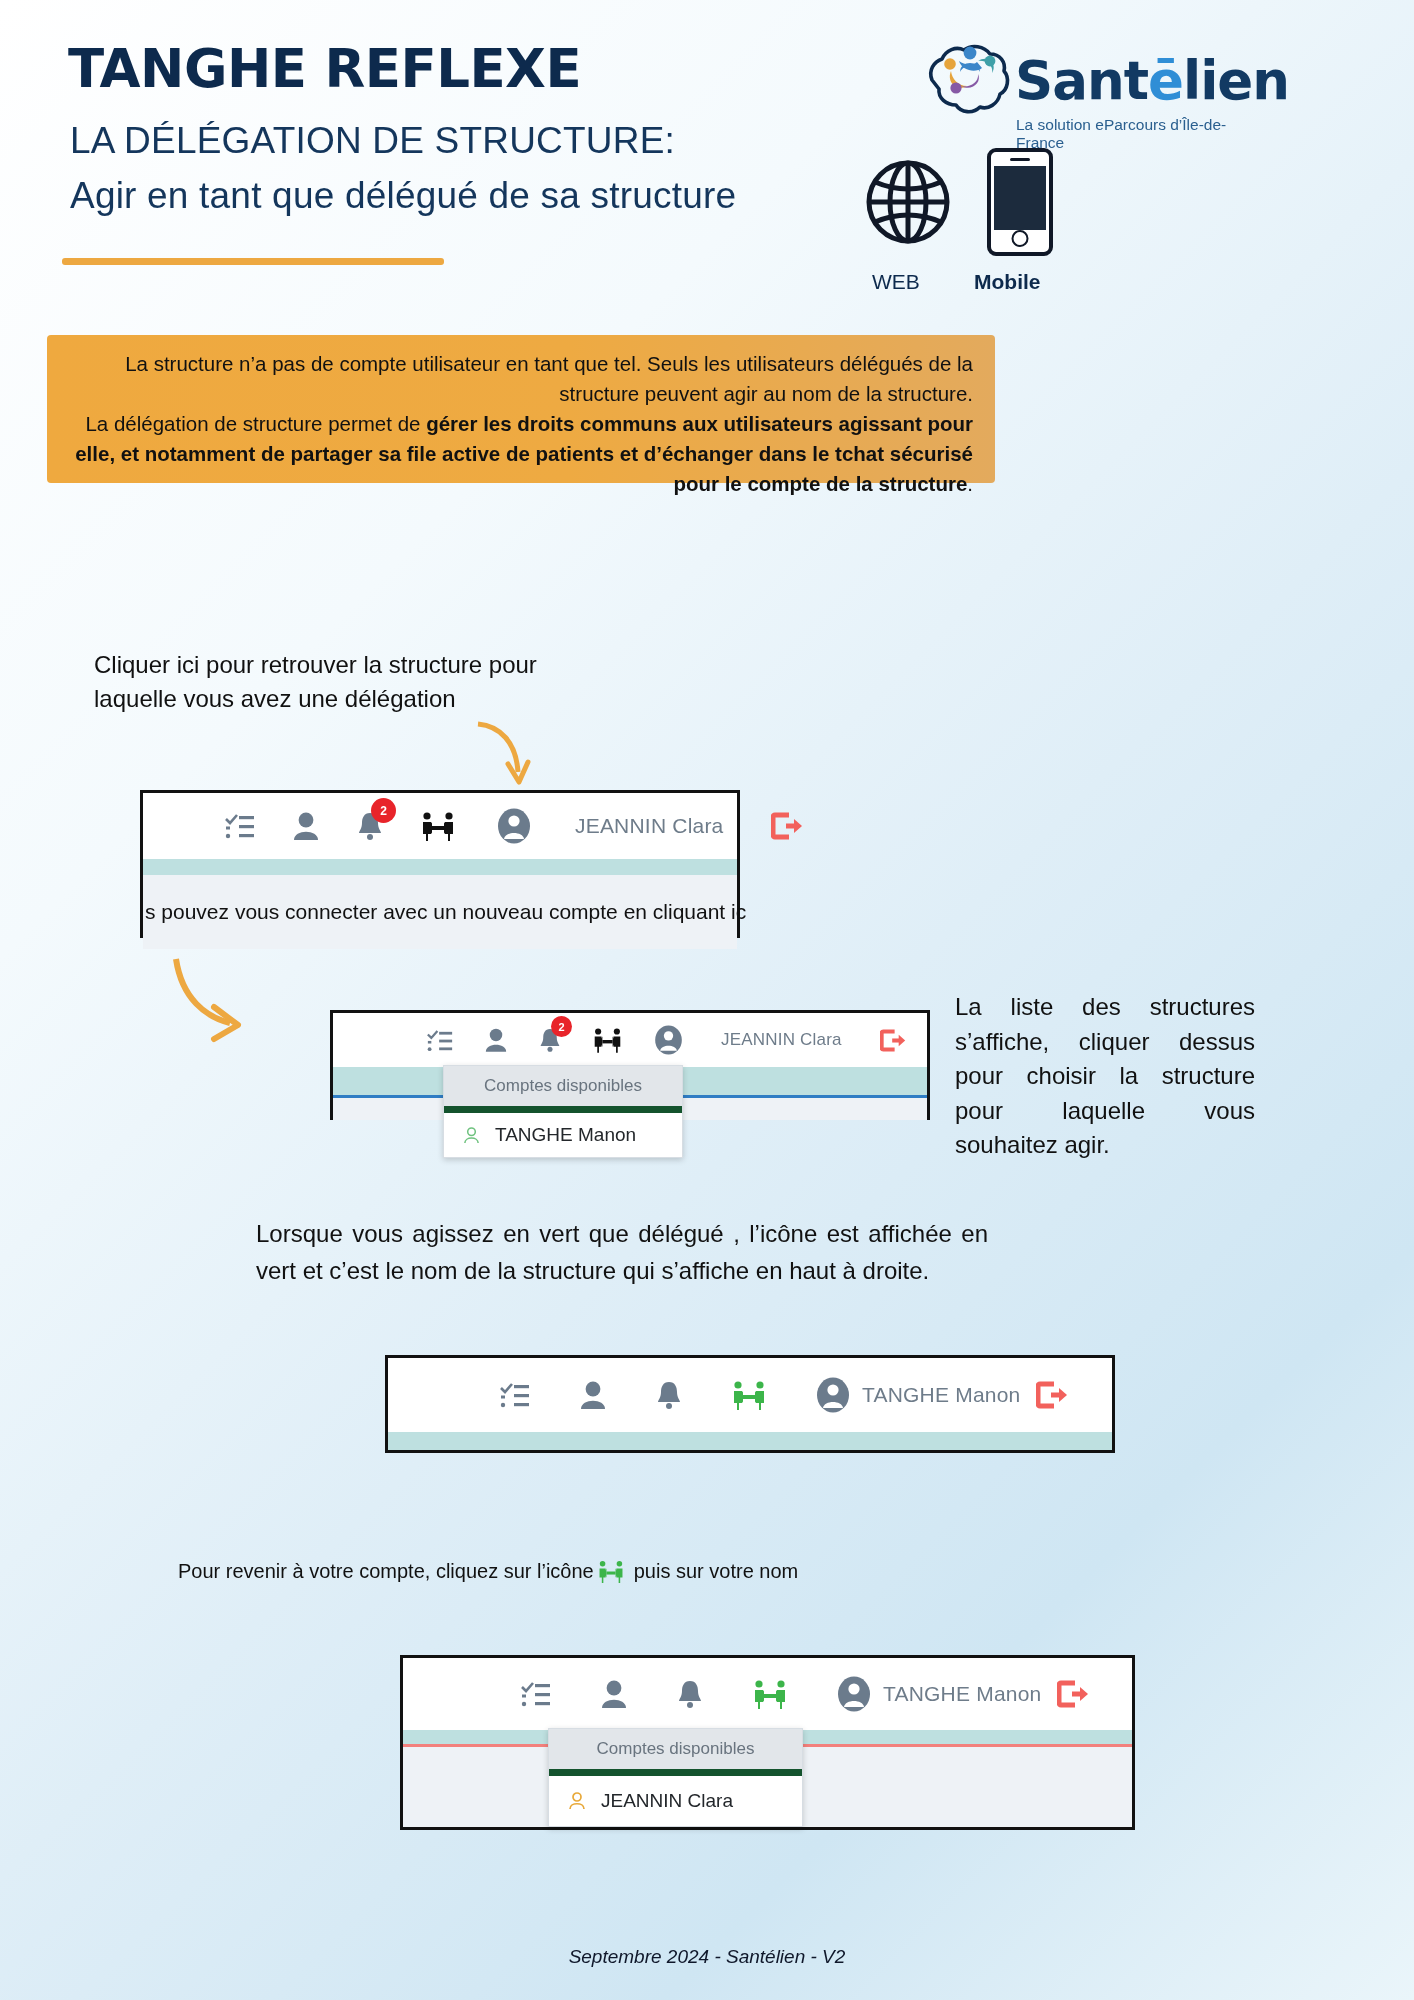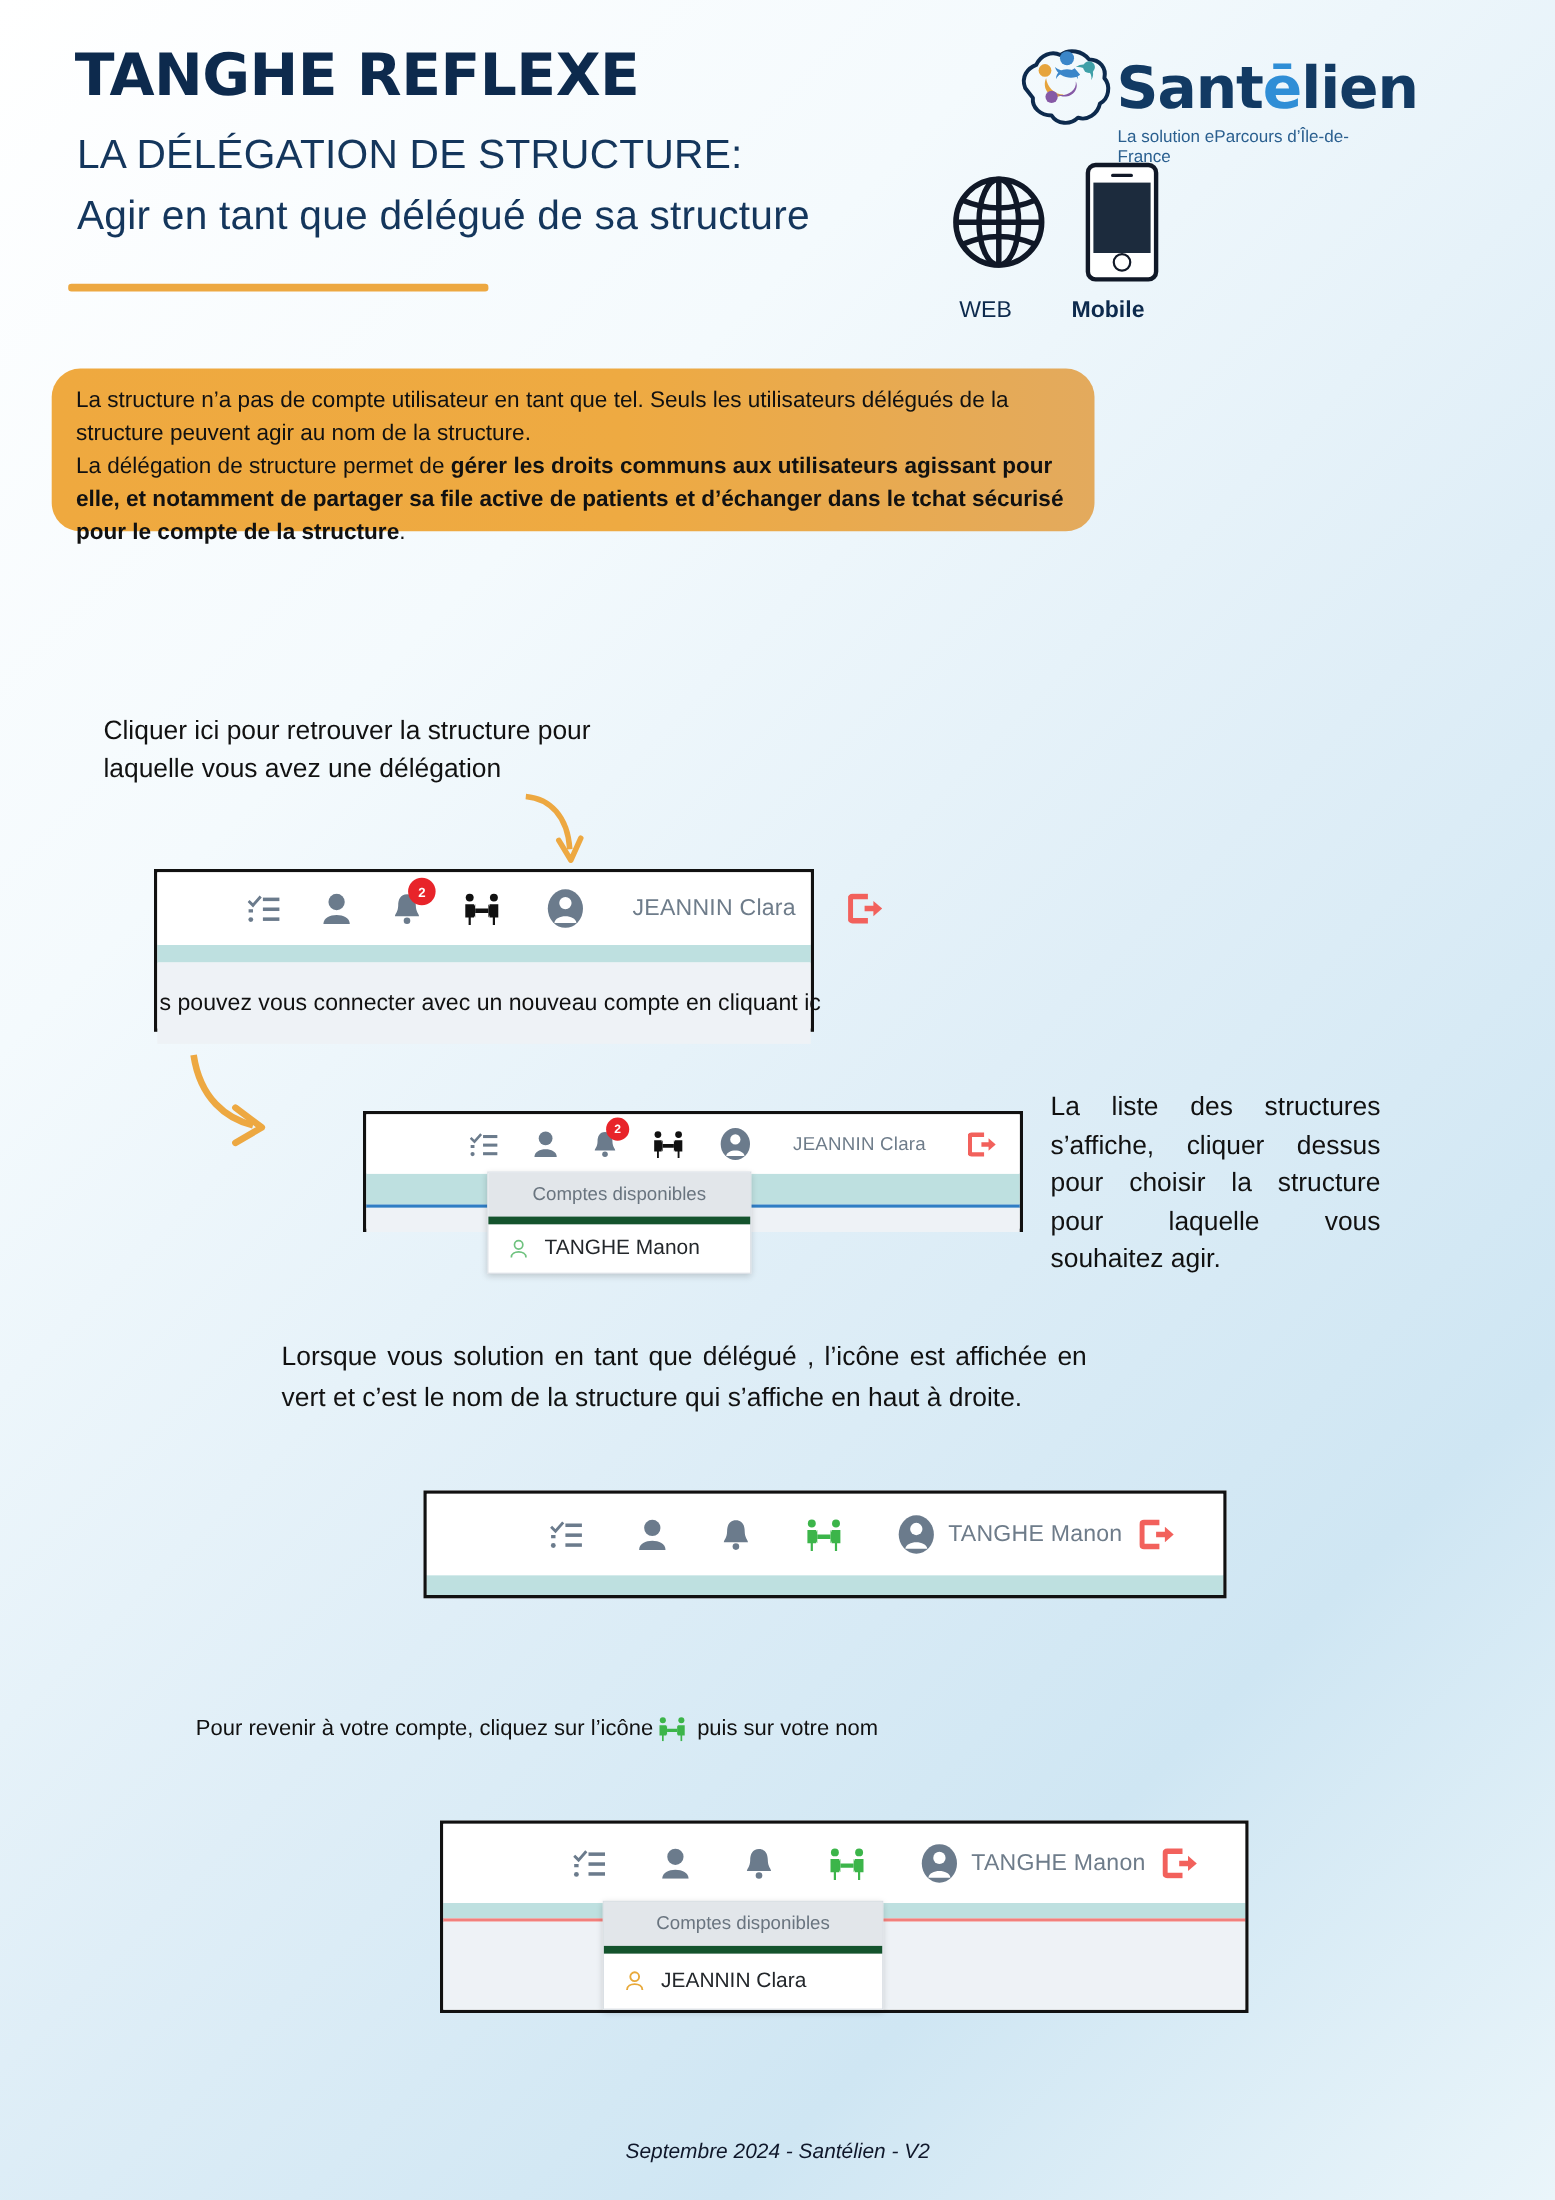--- a/index.html
+++ b/index.html
@@ -46,23 +46,23 @@
   .phone:after { content:""; position:absolute; left:50%; bottom:5px; transform:translateX(-50%);
      width:13px; height:13px; border:2.5px solid #101827; border-radius:50%; }
   .phone-scr { position:absolute; left:3px; right:3px; top:14px; bottom:22px; background:#1c2b3d; }
   .lbl-web { position:absolute; left:872px; top:270px; font-size:21px; font-weight:normal; color:#0d2a4d; }
   .lbl-mob { position:absolute; left:974px; top:270px; font-size:21px; font-weight:bold; color:#0d2a4d; }
 
   
   .callout {
     position:absolute; left:47px; top:335px; width:948px; height:148px;
     background:linear-gradient(90deg,#efa93f 0%,#eeaa42 55%,#e3aa5d 100%);
-    border-radius:26px;
+    border-radius:4px;
     padding:14px 22px 0 22px;
-    text-align:left; font-size:20.5px; line-height:30px; color:#111;
+    text-align:right; font-size:20.5px; line-height:30px; color:#111;
   }
   .callout b { font-weight:bold; }
 
   
   .t-cliquer { position:absolute; left:94px; top:648px; font-size:24px; line-height:34px; color:#111; }
   .t-liste { position:absolute; left:955px; top:990px; width:300px; font-size:24px; line-height:34.5px;
      text-align:justify; color:#111; }
   .t-lorsque { position:absolute; left:256px; top:1215px; width:732px; font-size:24px; line-height:37px;
      text-align:justify; color:#111; }
   .t-revenir { position:absolute; left:178px; top:1560px; font-size:20px; color:#111;
@@ -315,21 +315,21 @@
             <circle cx="10" cy="6" r="4" fill="none" stroke="#6fc27f" stroke-width="1.6"></circle>
             <path d="M3 18 C3 11 17 11 17 18" fill="none" stroke="#6fc27f" stroke-width="1.6"></path>
           </svg>
         <span>TANGHE Manon</span>
       </div>
     </div>
   </div>
 
   <div class="t-liste">La liste des structures s’affiche, cliquer dessus pour choisir la structure pour laquelle vous souhaitez agir.</div>
 
-  <div class="t-lorsque">Lorsque vous solution en tant que délégué , l’icône est affichée en vert et c’est le nom de la structure qui s’affiche en haut à droite.</div>
+  <div class="t-lorsque">Lorsque vous agissez en vert que délégué , l’icône est affichée en vert et c’est le nom de la structure qui s’affiche en haut à droite.</div>
 
   <div class="shot" style="left:385px;top:1355px;width:730px;height:98px;">
     <div class="bar" style="padding-left:36px;height:74px;">
       <div class="icons" style="gap:50px;">
         <div class="ico grid-ico" style="width:26px;height:26px;">
           <i></i>
             <i></i>
             <i></i>
             <i></i>
             <i></i>

